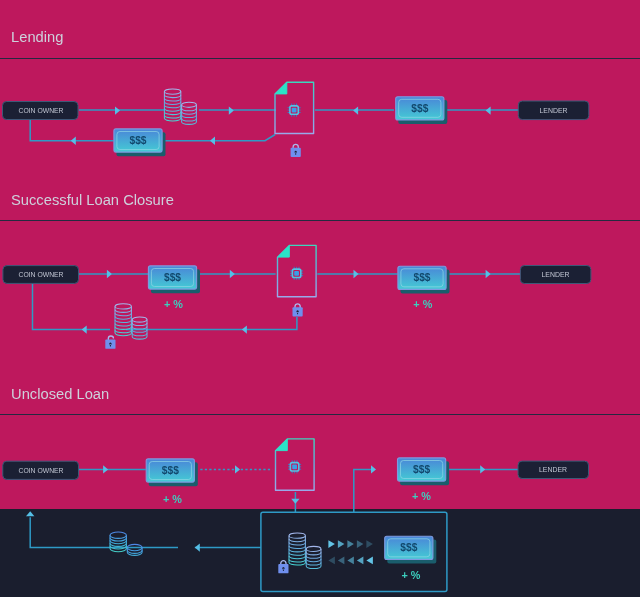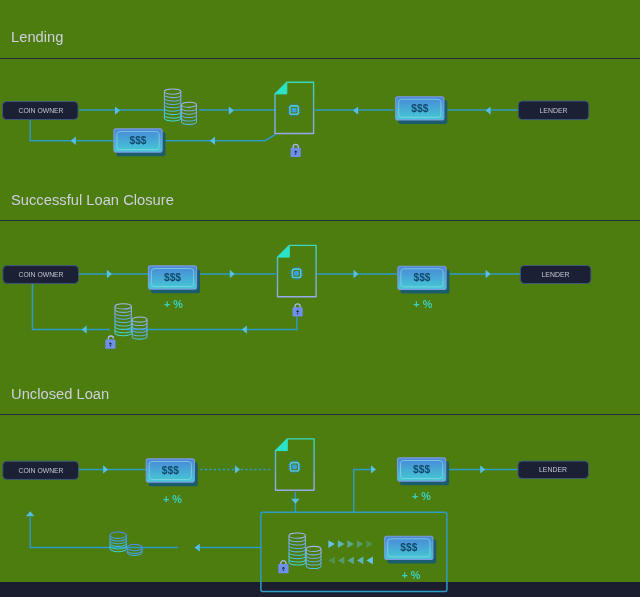--- a/index.html
+++ b/index.html
@@ -1,19 +1,19 @@
 <!DOCTYPE html>
 <html><head>
 <meta charset="utf-8">
 <title>Lending Diagrams</title>
 <style>
   html,body{margin:0;padding:0;}
   body{width:640px;height:597px;background:#1a1e2e;overflow:hidden;-webkit-font-smoothing:antialiased;
        font-family:"Liberation Sans",sans-serif;}
-  .page{position:relative;width:640px;height:582px;background:#4d7c0f;}
+  .page{position:relative;width:640px;height:509px;background:#be185d;}
   .section-title{position:absolute;color:#ced1dc;font-size:15.5px;font-weight:400;
        transform:scaleX(.95);transform-origin:left top;white-space:nowrap;}
   .divider{position:absolute;left:0;width:640px;height:1px;background:#252940;}
   .layer{position:absolute;left:0;top:0;width:640px;height:597px;overflow:visible;}
   text{font-family:"Liberation Sans",sans-serif;-webkit-font-smoothing:antialiased;}
   .t-node{font-size:8px;fill:#c3c7d4;}
   .t-money{font-size:10px;font-weight:700;fill:#12496e;}
   .t-pct{font-size:11px;font-weight:700;fill:#3ccfbe;}
 </style>
 </head>

